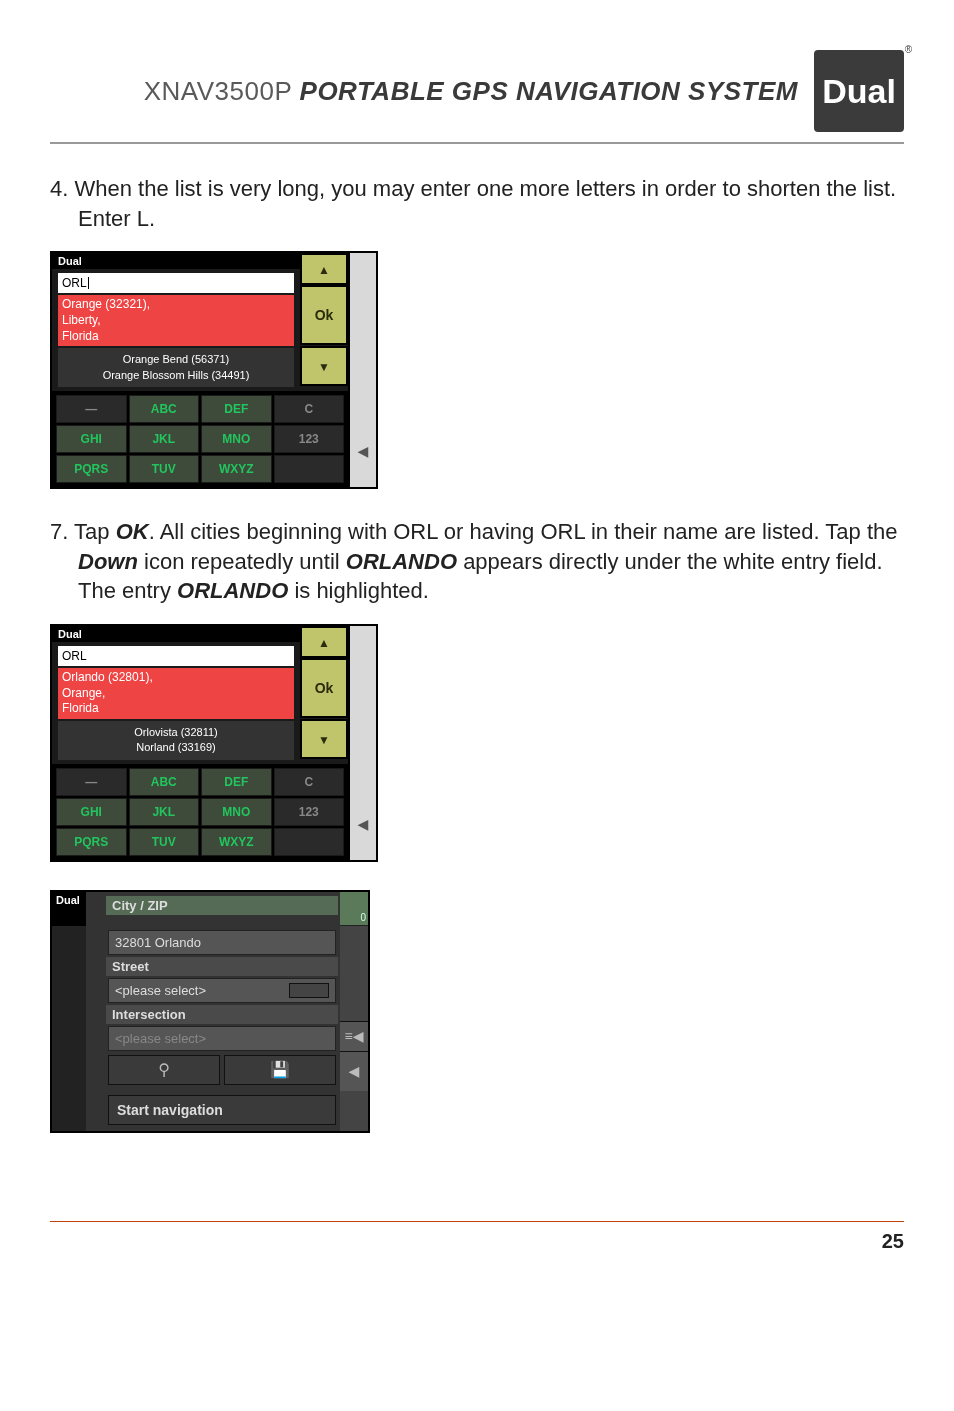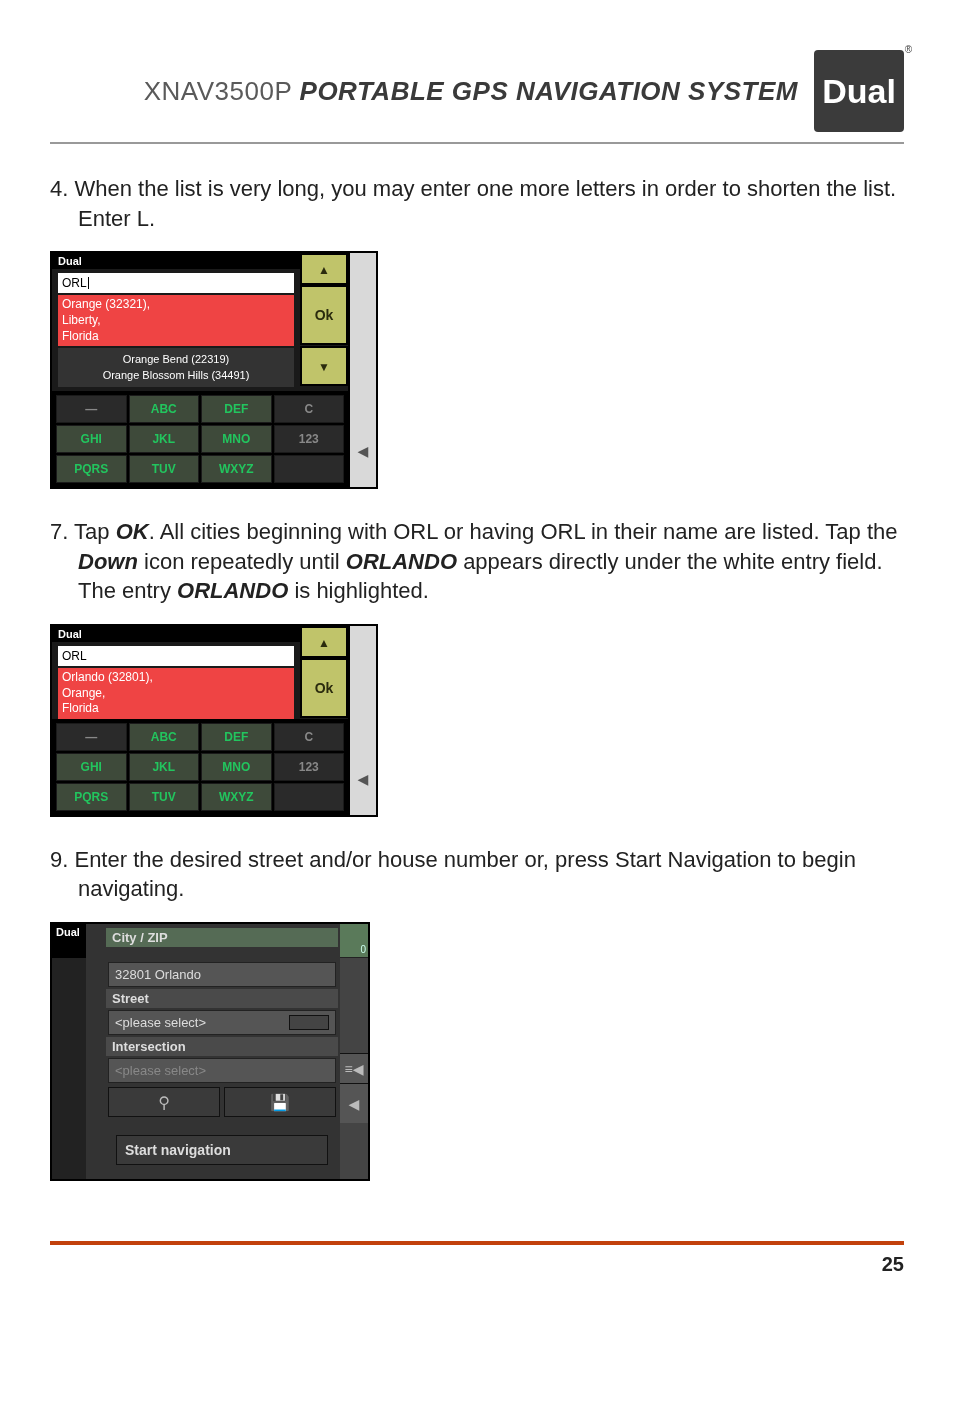--- a/index.html
+++ b/index.html
@@ -47,28 +47,28 @@
   .addr-wrap { width:320px; border:2px solid #000; background:#333; position:relative; }
   .addr-row { display:flex; }
   .addr-main { flex:1; padding:2px 2px 2px 20px; }
   .addr-side { width:28px; background:#444; display:flex; flex-direction:column; }
   .addr-dual { background:#000; color:#fff; font-size:11px; padding:2px 4px; font-weight:700; width:34px; }
   .addr-label { color:#ddd; font-size:13px; font-weight:700; padding:2px 6px; background:#4a4a4a; margin-top:2px; }
   .addr-input { background:#555; color:#ddd; font-size:13px; padding:4px 6px; margin:2px 2px; border:1px solid #222; }
   .addr-input.dis { color:#888; }
   .addr-btns { display:flex; gap:4px; margin:4px 2px; }
   .addr-btn { flex:1; height:30px; background:#3a3a3a; border:1px solid #111; display:flex; align-items:center; justify-content:center; color:#bbb; font-size:16px; }
-  .addr-start { margin:10px; padding:6px 8px; color:#ddd; font-weight:700; font-size:14px; background:#3a3a3a; border:1px solid #111; }
+  .addr-start { margin:2px; padding:6px 8px; color:#ddd; font-weight:700; font-size:14px; background:#3a3a3a; border:1px solid #111; }
   .addr-sat { height:34px; background:#5a7a5a; border-bottom:1px solid #222; display:flex; align-items:flex-end; justify-content:flex-end; padding:2px; }
   .addr-sat span { color:#cfe; font-size:10px; }
   .addr-side-btn { flex:0 0 30px; border-top:1px solid #111; background:#555; color:#bbb; display:flex; align-items:center; justify-content:center; font-size:14px; }
   .addr-side-fill { flex:1; }
 
   
-  .footer { position: relative; margin-top: 60px; border-top:4px solid #c2410c; padding-top:8px; }
+  .footer { position: relative; margin-top: 88px; border-top:1px solid #c2410c; padding-top:8px; }
   .page-num { position:absolute; right:0; top:8px; font-weight:700; font-size:20px; }
 </style>
 </head>
 <body>
 
 <div class="page">
 
   <div class="header-row">
     <div class="header-title">
       <span>XNAV3500P</span>
@@ -108,21 +108,21 @@
                 <span class="arrow-up"></span>
               </div>
             <div class="kb-ok">
                 <span>Ok</span>
               </div>
           </div>
         </div>
         <div style="display:flex;">
           <div style="flex:1;">
             <div class="kb-list">
-              <div>Orange Bend (22319)</div>
+              <div>Orange Bend (56371)</div>
               <div>Orange Blossom Hills (34491)</div>
             </div>
           </div>
           <div class="kb-right">
             <div class="kb-down" style="height:40px">
                 <span class="arrow-down"></span>
               </div>
           </div>
         </div>
         <div class="kb-grid">
@@ -171,20 +171,33 @@
           </div>
           <div class="kb-right">
             <div class="kb-up">
                 <span class="arrow-up"></span>
               </div>
             <div class="kb-ok">
                 <span>Ok</span>
               </div>
           </div>
         </div>
+        <div style="display:flex;">
+          <div style="flex:1;">
+            <div class="kb-list">
+              <div>Orlovista (32811)</div>
+              <div>Norland (33169)</div>
+            </div>
+          </div>
+          <div class="kb-right">
+            <div class="kb-down" style="height:40px">
+                <span class="arrow-down"></span>
+              </div>
+          </div>
+        </div>
         <div class="kb-grid">
           <div class="kb-key dark">—</div>
           <div class="kb-key">ABC</div>
           <div class="kb-key">DEF</div>
           <div class="kb-key dark">C</div>
           <div class="kb-key">GHI</div>
           <div class="kb-key">JKL</div>
           <div class="kb-key">MNO</div>
           <div class="kb-key dark">123</div>
           <div class="kb-key">PQRS</div>
@@ -192,24 +205,20 @@
           <div class="kb-key">WXYZ</div>
           <div class="kb-key dark"></div>
         </div>
       </div>
       <div class="shot-side">
         <span class="arrow-left"></span>
       </div>
     </div>
   </div>
 
-  <div class="body-text step">
-    <span>9. Enter the desired street and/or house number or, press Start Navigation to begin</span><br>
-    <span class="indent" style="display:inline-block">navigating.</span>
-  </div>
 
   <div class="device-shot">
     <div class="addr-wrap">
       <div class="addr-row">
         <div class="addr-dual">Dual</div>
         <div class="addr-main">
           <div class="addr-label" style="background:#556b55">City / ZIP</div>
         </div>
         <div class="addr-side">
           <div class="addr-sat">

